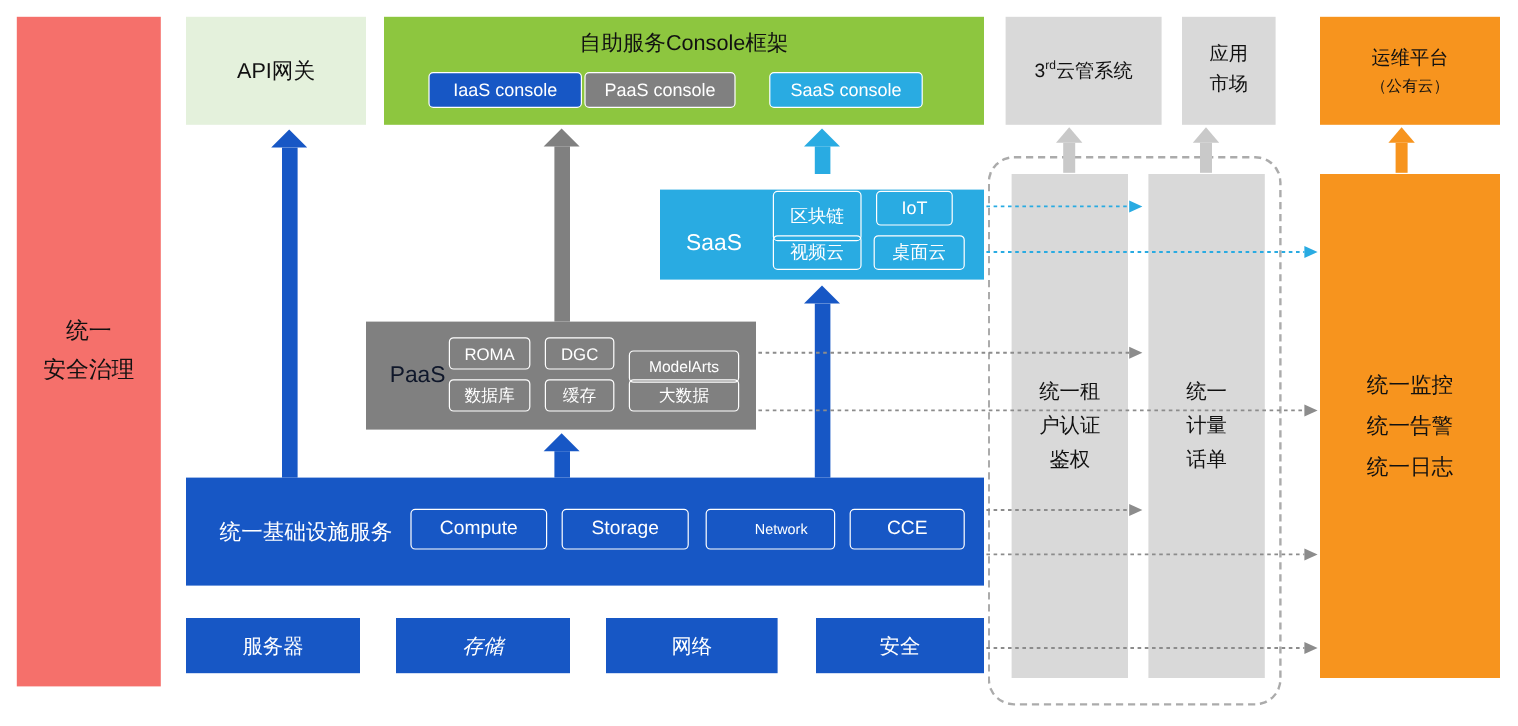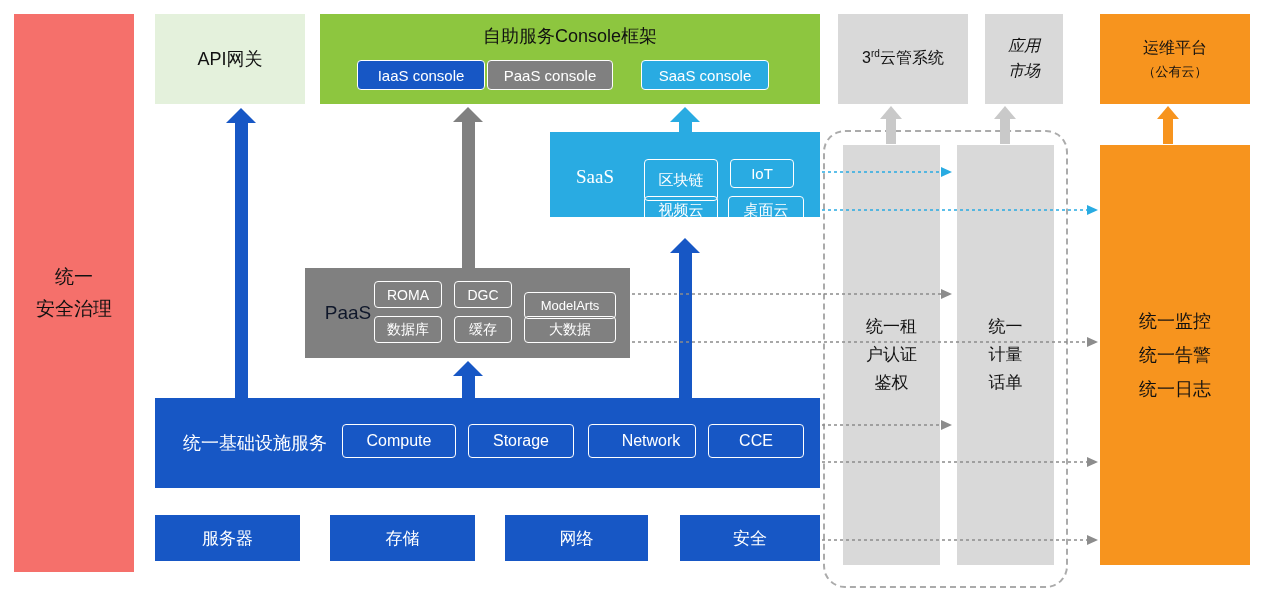--- a/index.html
+++ b/index.html
@@ -38,31 +38,31 @@
     <div class="box" style="height:44px;font-size:18px;">自助服务Console框架</div>
   </div>
   <div class="abs box chip" style="left:333px;top:60px;width:128px;height:30px;background:var(--blue);font-size:15px;margin-left:24px;">IaaS console</div>
   <div class="abs box chip" style="left:487px;top:60px;width:126px;height:30px;background:var(--gray);font-size:15px;">PaaS console</div>
   <div class="abs box chip" style="left:641px;top:60px;width:128px;height:30px;background:var(--cyan);font-size:15px;">SaaS console</div>
 
   <div class="abs box" style="left:838px;top:14px;width:130px;height:90px;background:var(--light_gray);font-size:16px;">
     <span><span>3</span><sup>rd</sup><span>云管系统</span></span>
   </div>
 
-  <div class="abs box pre" style="left:985px;top:14px;width:78px;height:90px;background:var(--light_gray);font-size:16px;line-height:1.55;font-style:italic;">应用
+  <div class="abs box pre" style="left:985px;top:14px;width:78px;height:90px;background:var(--light_gray);font-size:16px;line-height:1.55;">应用
 市场</div>
 
   <div class="abs box" style="left:1100px;top:14px;width:150px;height:90px;background:var(--orange);justify-content:center;">
     <div>
       <div style="font-size:16px;">运维平台</div>
       <div style="font-size:13px;margin-top:4px;">（公有云）</div>
     </div>
   </div>
 
-  <div class="abs" style="left:550px;top:132px;width:270px;height:85px;background:var(--cyan);font-family:Liberation Serif, serif;">
+  <div class="abs" style="left:550px;top:158px;width:270px;height:75px;background:var(--cyan);">
     <div class="abs box" style="left:14px;top:0;width:62px;height:90px;color:#fff;font-size:19px;">SaaS</div>
   </div>
   <div class="abs box chip" style="left:644px;top:159px;width:74px;height:42px;font-size:15px;">区块链</div>
   <div class="abs box chip" style="left:730px;top:159px;width:64px;height:29px;font-size:15px;">IoT</div>
   <div class="abs box chip" style="left:644px;top:196px;width:74px;height:29px;font-size:15px;">视频云</div>
   <div class="abs box chip" style="left:728px;top:196px;width:76px;height:29px;font-size:15px;">桌面云</div>
 
   <div class="abs" style="left:305px;top:268px;width:325px;height:90px;background:var(--gray);">
     <div class="abs box" style="left:14px;top:0;width:58px;height:90px;color:#0f172a;font-size:19px;">PaaS</div>
   </div>
@@ -71,25 +71,25 @@
   <div class="abs box chip" style="left:524px;top:292px;width:92px;height:27px;font-size:13px;">ModelArts</div>
   <div class="abs box chip" style="left:374px;top:316px;width:68px;height:27px;font-size:14px;">数据库</div>
   <div class="abs box chip" style="left:454px;top:316px;width:58px;height:27px;font-size:14px;">缓存</div>
   <div class="abs box chip" style="left:524px;top:316px;width:92px;height:27px;font-size:14px;">大数据</div>
 
   <div class="abs" style="left:155px;top:398px;width:665px;height:90px;background:var(--blue);padding-left:37px;">
     <div class="abs box" style="left:14px;top:0;width:172px;height:90px;color:#fff;font-size:18px;">统一基础设施服务</div>
   </div>
   <div class="abs box chip" style="left:342px;top:424px;width:114px;height:34px;font-size:16px;">Compute</div>
   <div class="abs box chip" style="left:468px;top:424px;width:106px;height:34px;font-size:16px;">Storage</div>
-  <div class="abs box chip" style="left:588px;top:424px;width:108px;height:34px;font-size:16px;padding-left:18px;">Network</div>
+  <div class="abs box chip" style="left:588px;top:424px;width:108px;height:34px;font-size:12px;padding-left:18px;">Network</div>
   <div class="abs box chip" style="left:708px;top:424px;width:96px;height:34px;font-size:16px;">CCE</div>
 
   <div class="abs box" style="left:155px;top:515px;width:145px;height:46px;background:var(--blue);color:#fff;font-size:17px;">服务器</div>
-  <div class="abs box" style="left:330px;top:515px;width:145px;height:46px;background:var(--blue);color:#fff;font-size:17px;">存储</div>
+  <div class="abs box" style="left:330px;top:515px;width:145px;height:46px;background:var(--blue);color:#fff;font-size:17px;font-style:italic;">存储</div>
   <div class="abs box" style="left:505px;top:515px;width:143px;height:46px;background:var(--blue);color:#fff;font-size:17px;">网络</div>
   <div class="abs box" style="left:680px;top:515px;width:140px;height:46px;background:var(--blue);color:#fff;font-size:17px;">安全</div>
 
   <div class="abs box pre" style="left:843px;top:145px;width:97px;height:420px;background:var(--light_gray);font-size:17px;line-height:1.65;">统一租
 户认证
 鉴权</div>
   <div class="abs box pre" style="left:957px;top:145px;width:97px;height:420px;background:var(--light_gray);font-size:17px;line-height:1.65;">统一
 计量
 话单</div>
   <div class="abs box pre" style="left:1100px;top:145px;width:150px;height:420px;background:var(--orange);font-size:18px;line-height:1.9;">统一监控

